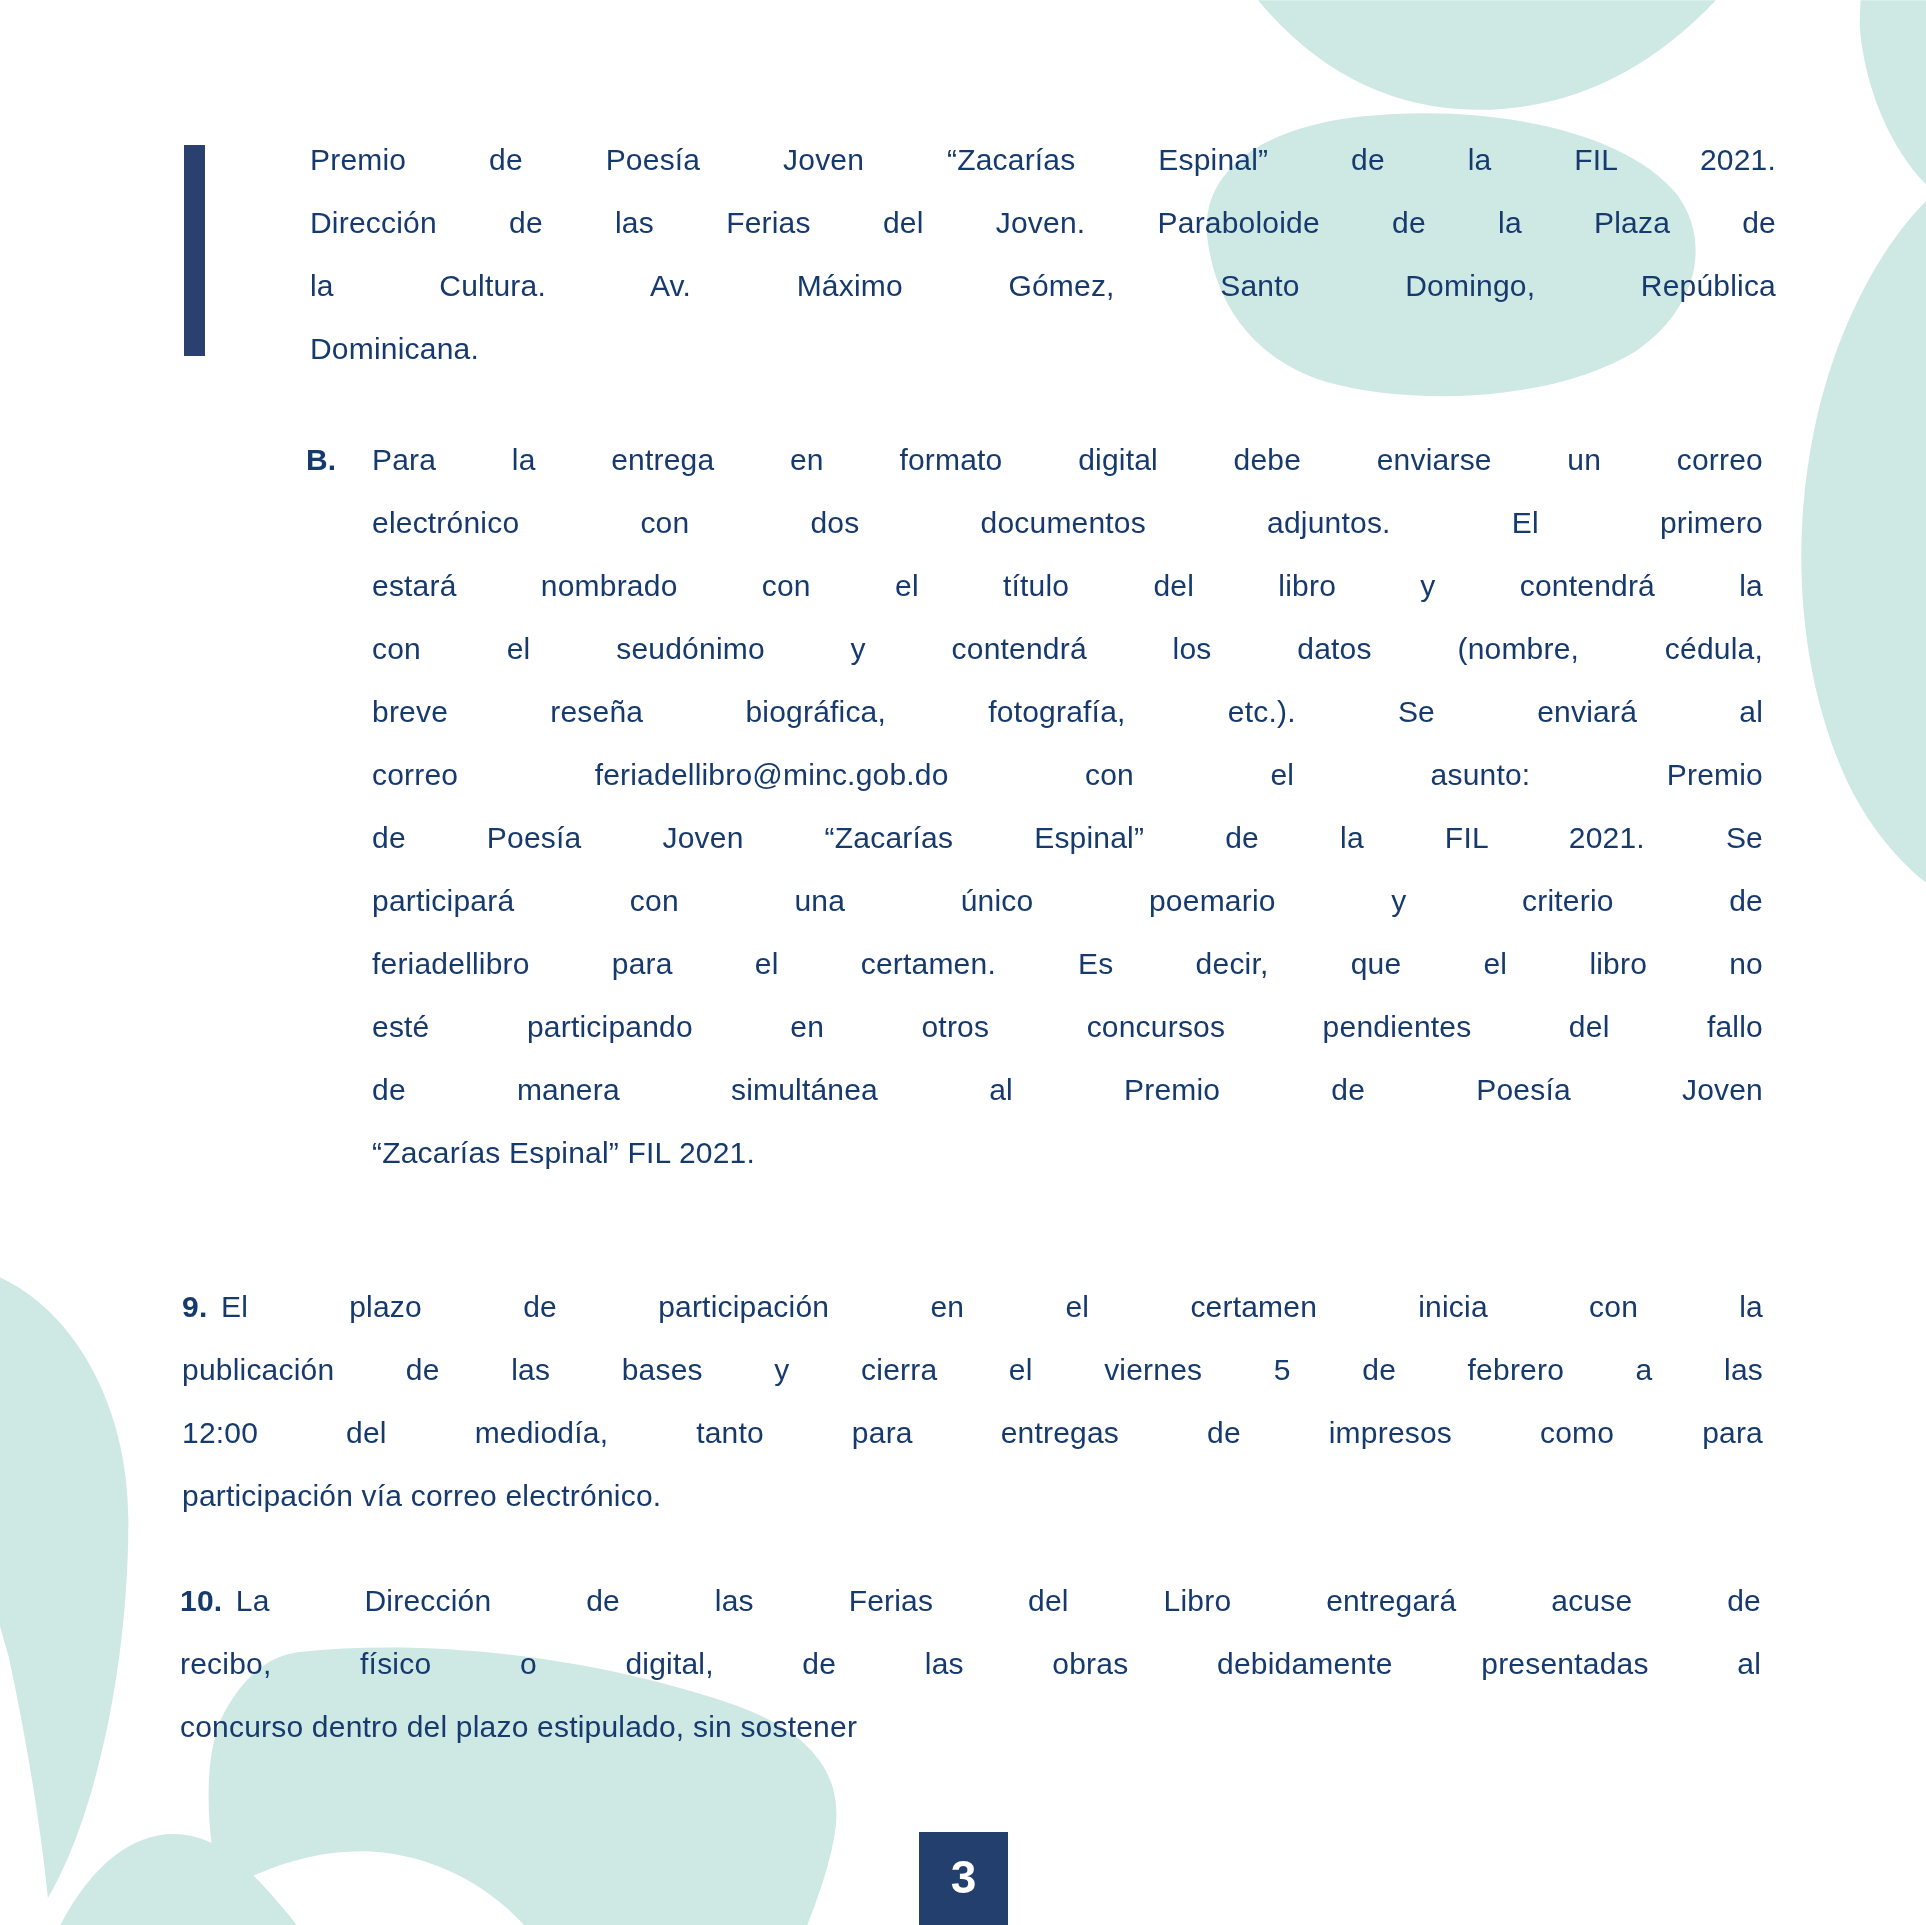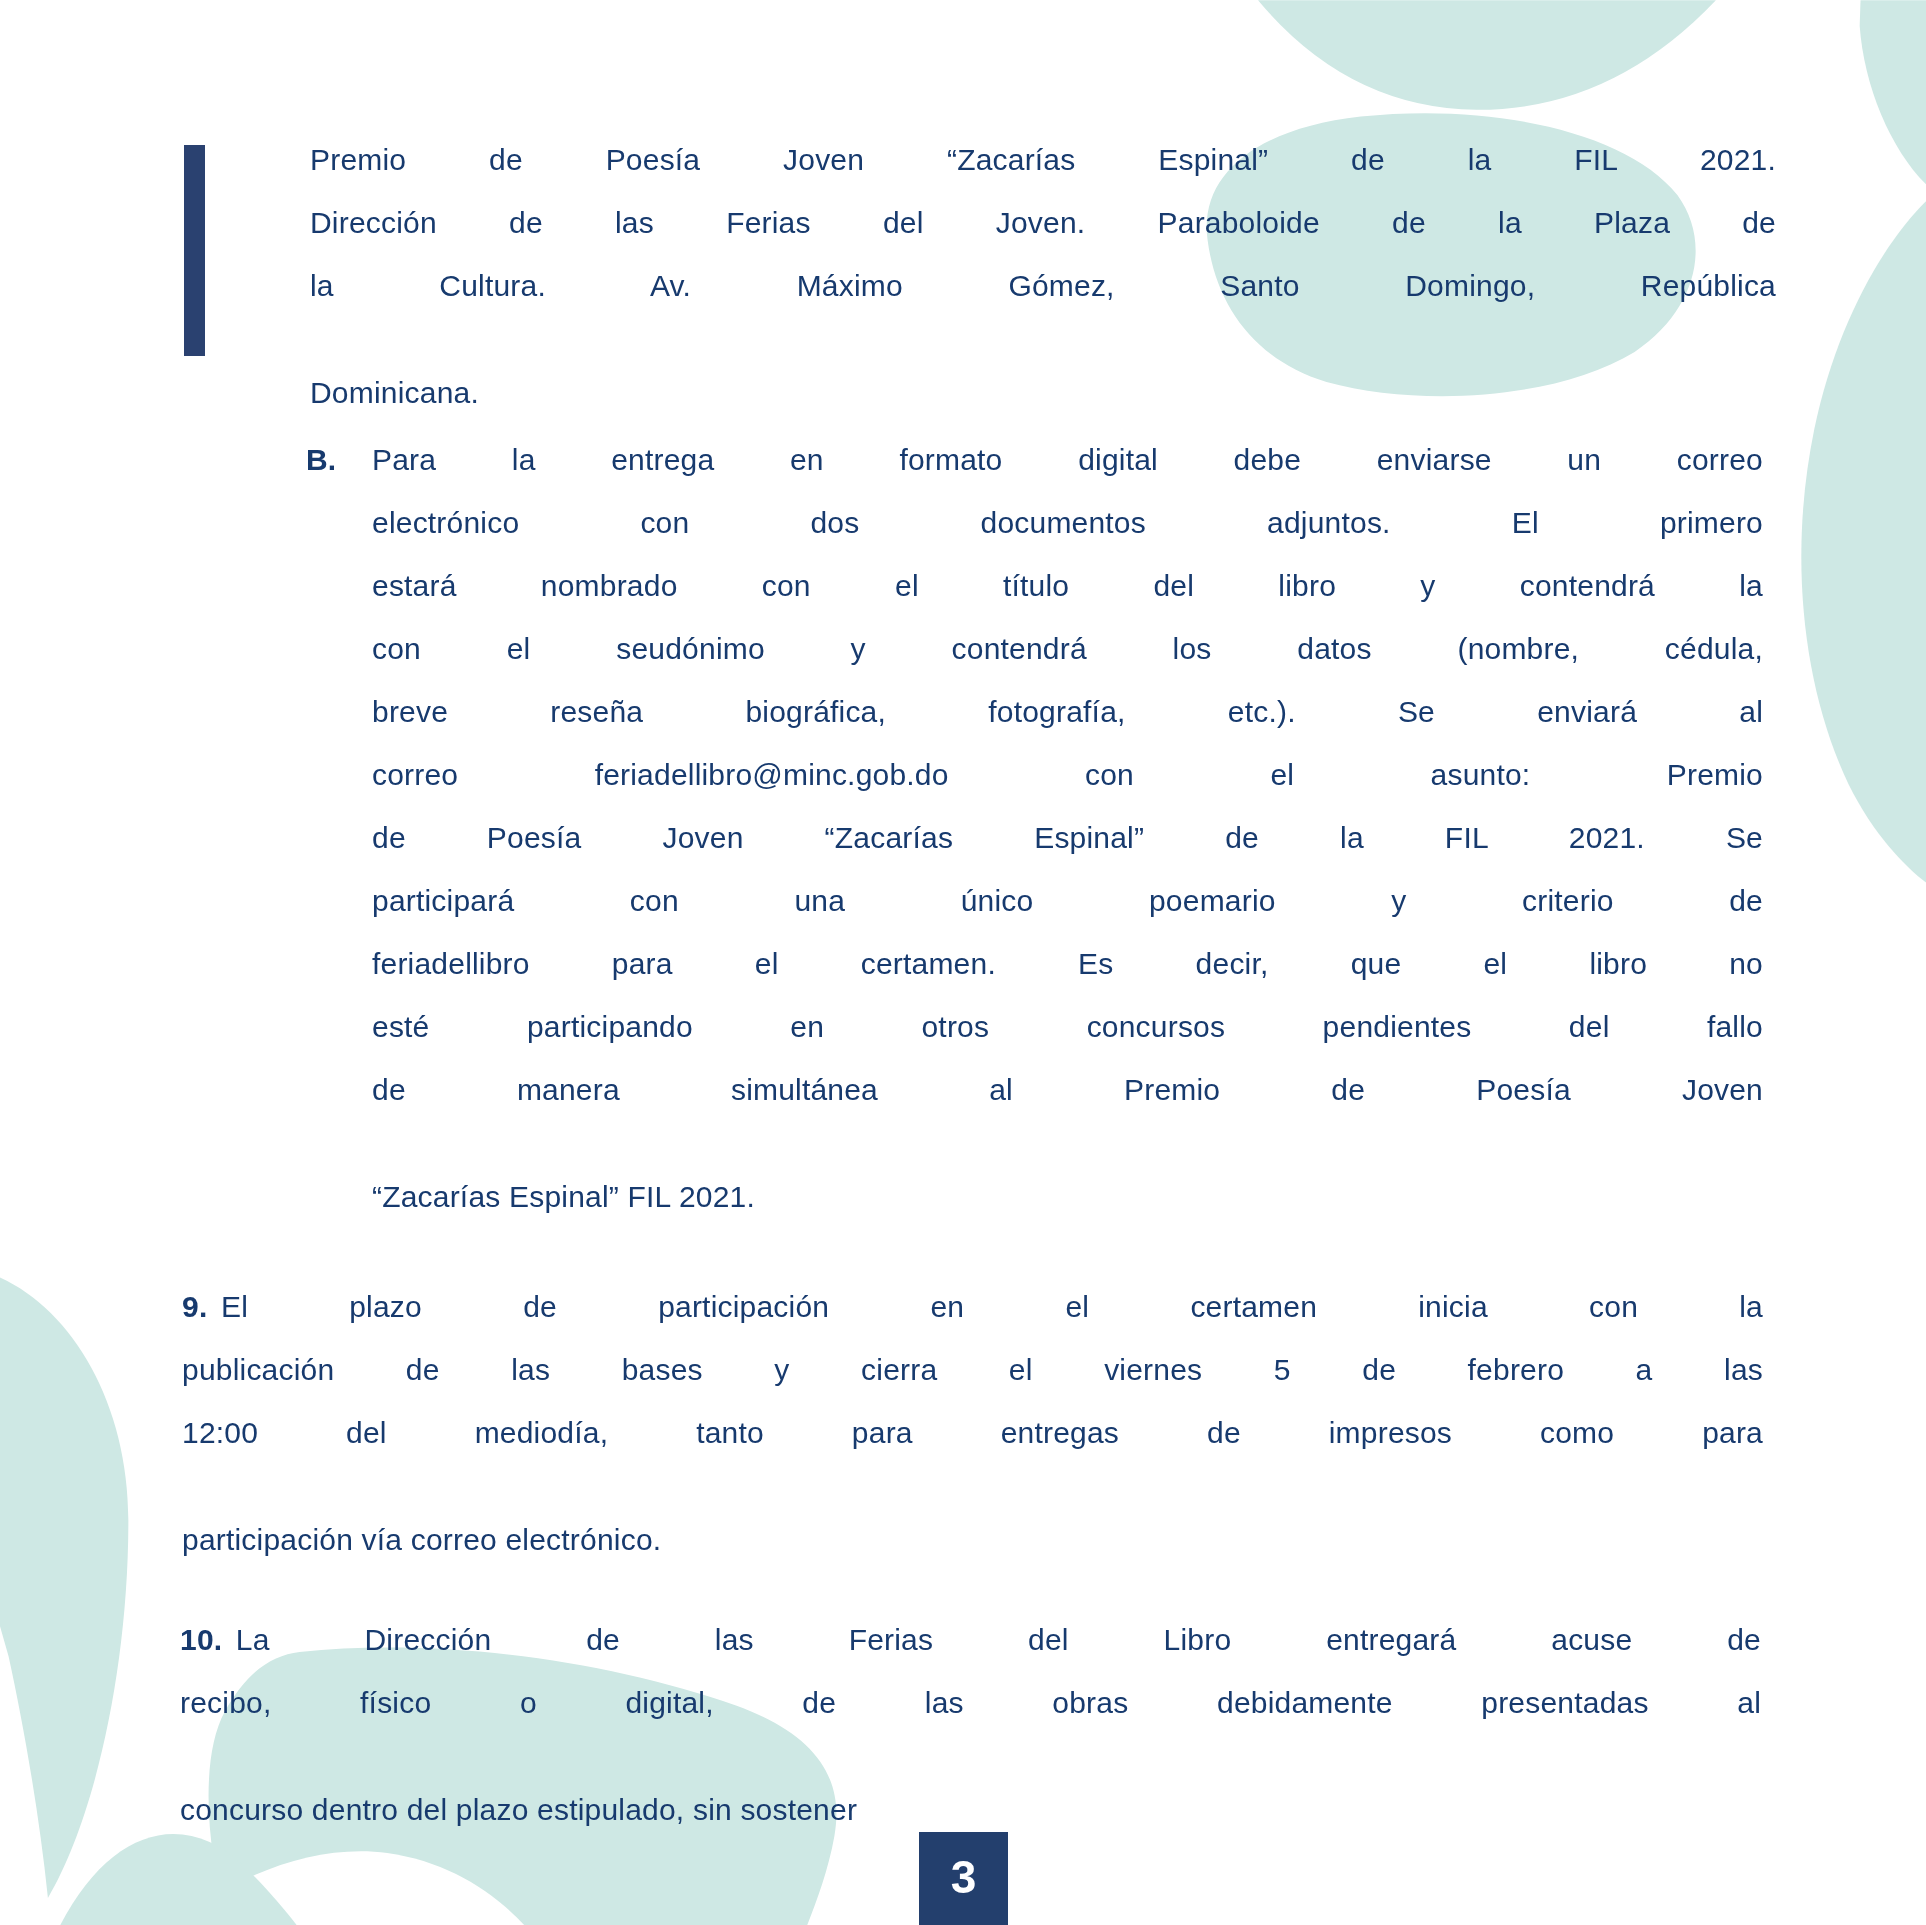--- a/index.html
+++ b/index.html
@@ -18,21 +18,21 @@
     font-size:30px;
     line-height:63px;
     letter-spacing:0.2px;
   }
   .tline {
     text-align:justify;
     text-align-last:justify;
     height:63px;
     white-space:normal;
   }
-  .tline.last { text-align-last:left;margin-top:44px; }
+  .tline.last { text-align-last:left; }
   .marker { font-weight:bold; margin-right:0.45em; }
   .marker-hang {
     position:absolute;
     left:-66px; top:0;
     font-weight:bold;
   }
   .quote-bar {
     position:absolute;
     left:184px; top:145px;
     width:20.5px; height:211px;
@@ -97,21 +97,21 @@
     <div class="tline last">“Zacarías Espinal” FIL 2021.</div>
   </div>
 
   <div class="para" style="left:182px; top:1275px; width:1581px;">
     <div class="tline"><span class="marker">9.</span><span>El plazo de participación en el certamen inicia con la</span></div>
     <div class="tline">publicación de las bases y cierra el viernes 5 de febrero a las</div>
     <div class="tline">12:00 del mediodía, tanto para entregas de impresos como para</div>
     <div class="tline last">participación vía correo electrónico.</div>
   </div>
 
-  <div class="para" style="left:180px; top:1608px; width:1581px;">
+  <div class="para" style="left:180px; top:1569px; width:1581px;">
     <div class="tline"><span class="marker">10.</span><span>La Dirección de las Ferias del Libro entregará acuse de</span></div>
     <div class="tline">recibo, físico o digital, de las obras debidamente presentadas al</div>
     <div class="tline last">concurso dentro del plazo estipulado, sin sostener</div>
   </div>
 
   <div class="page-number-box">
     <span class="num">3</span>
   </div>
 
 </div>

